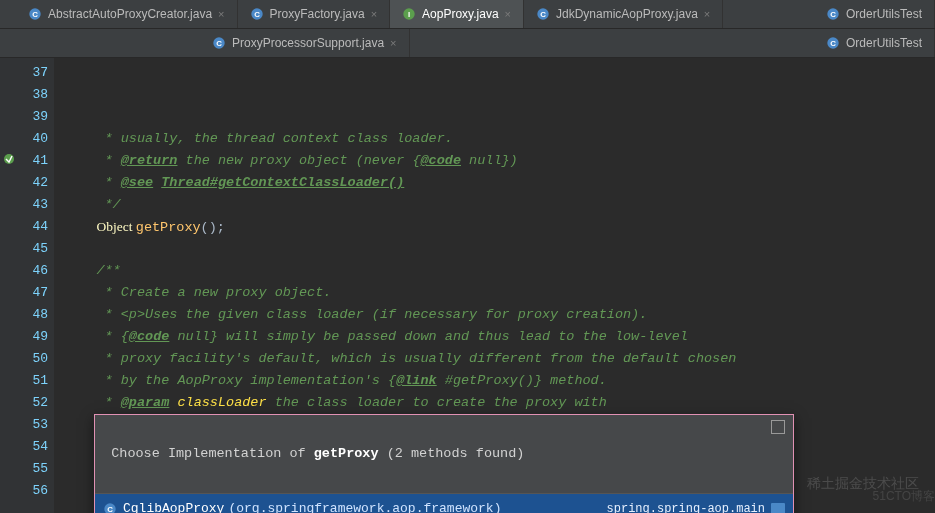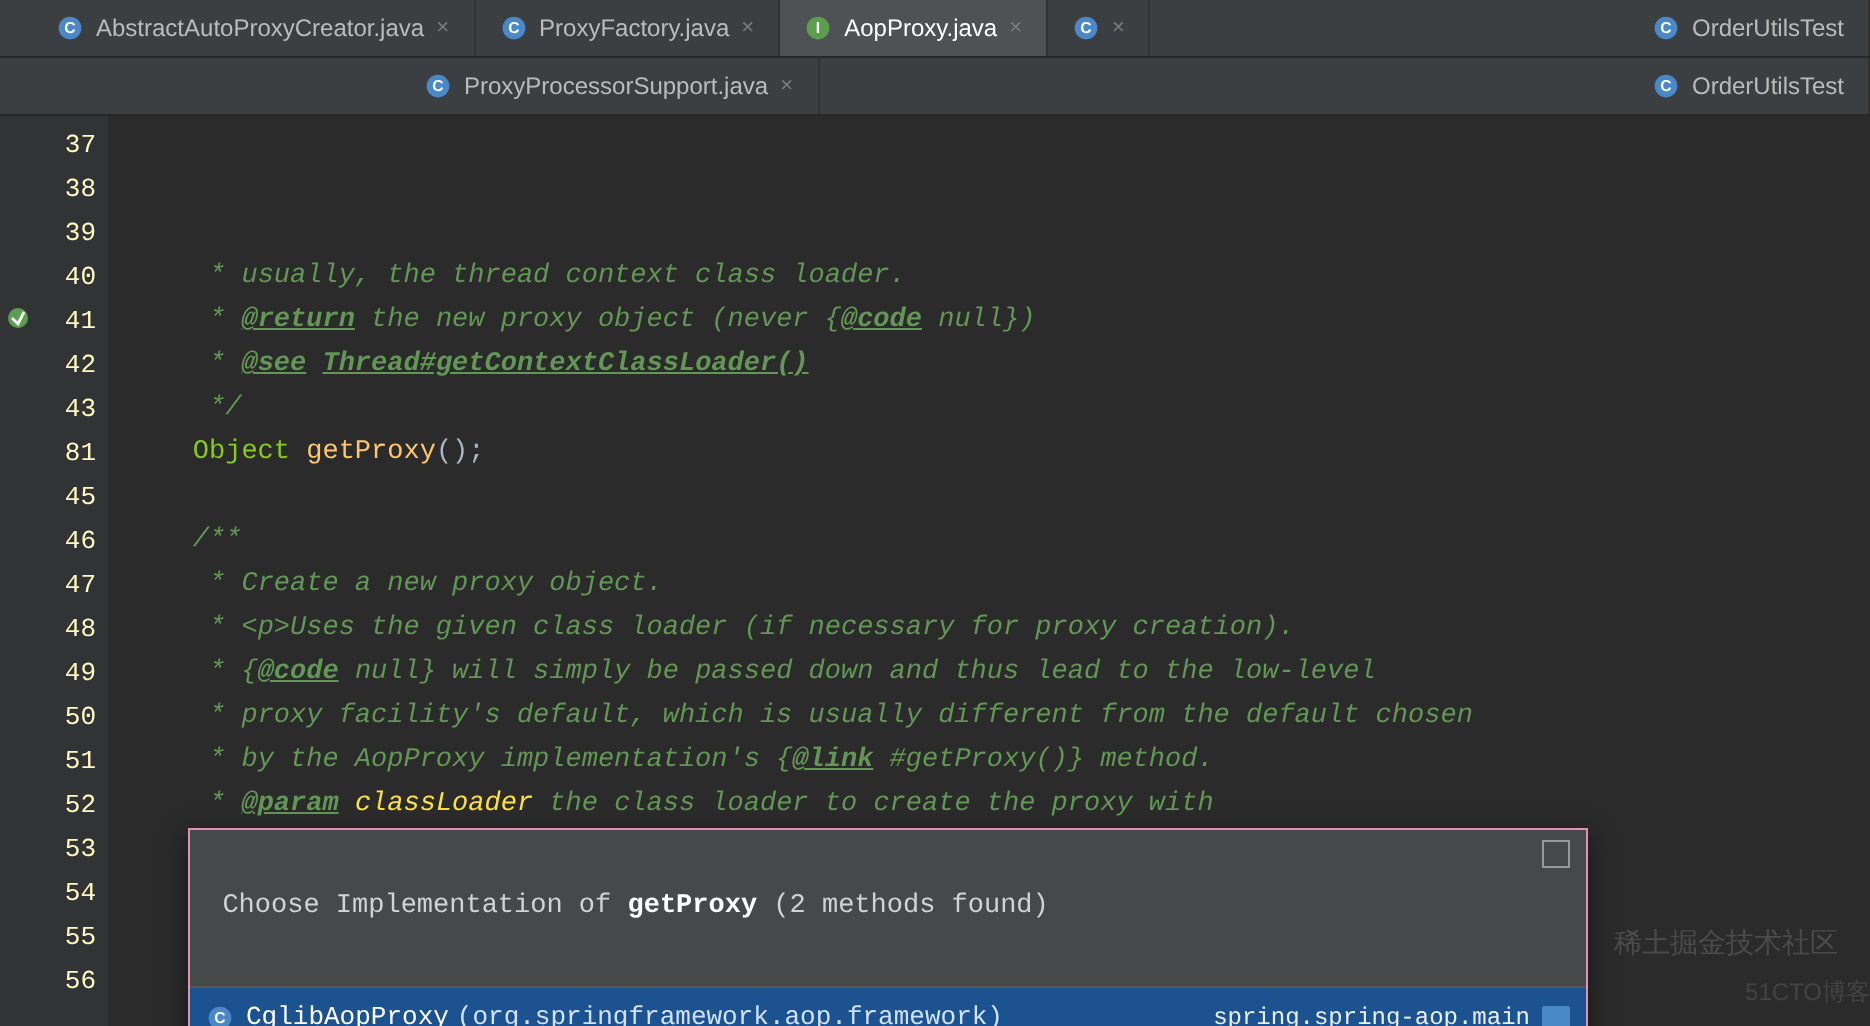--- a/index.html
+++ b/index.html
@@ -37,21 +37,21 @@
   }
   .editor {
     display: flex;
     height: calc(513px - 58px);
     background: #2b2b2b;
     position: relative;
   }
   .gutter {
     width: 54px;
     background: #313335;
-    color: #fef9c3;
+    color: #7dd3fc;
     font-family: "Consolas", "Courier New", monospace;
     font-size: 13px;
     text-align: right;
     padding: 4px 6px 0 0;
     line-height: 22px;
     position: relative;
   }
   .gutter .ln { height: 22px; position: relative; }
   .gutter .marker {
     position: absolute; left: 2px; top: 2px;
@@ -64,21 +64,21 @@
     font-style: italic;
     line-height: 22px;
     padding: 4px 0 0 0;
     white-space: pre;
     position: relative;
   }
   .code-line { height: 22px; padding-left: 10px; }
   .c-doc      { color: #629755; font-style: italic; }
   .c-tag      { color: #629755; text-decoration: underline; font-weight: bold; font-style: italic; }
   .c-link     { color: #629755; text-decoration: underline; font-weight: bold; font-style: italic; text-align: right; }
-  .c-ident    { color: #84cc16; font-style: normal; }
+  .c-ident    { color: #fef9c3; font-style: normal; font-family: Liberation Serif, serif; }
   .c-method   { color: #ffc66d; font-style: normal; }
   .c-paren    { color: #a9b7c6; font-style: normal; }
   .c-param    { color: #fde047; }
 
   .popup {
     position: absolute;
     left: 40px; top: 356px;
     width: 700px;
     background: #46484a;
     border: 1px solid #e191b4;
@@ -108,21 +108,21 @@
   .popup-row .cls-icon svg { width: 14px; height: 14px; margin-right: 6px; display: block; }
   .popup-row .pkg { color: #9da3a6; margin-left: 4px; }
   .popup-row.selected .pkg { color: #cfe3ff; }
   .popup-row .module { margin-left: auto; color: #bcbec0; font-size: 12px; }
   .popup-row.selected .module { color: #e6f0ff; }
   .popup-row .mod-icon {
     width: 14px; height: 12px; background: #4a88c7;
     margin-left: 6px; border-radius: 1px;
   }
   .watermark1 {
-    position: absolute; right: 16px; bottom: 32px;
+    position: absolute; right: 16px; bottom: 20px;
     color: rgba(220,220,220,0.18); font-size: 14px;
     font-style: normal; font-family: "Segoe UI",sans-serif;
   }
   .watermark2 {
     position: absolute; right: 0; bottom: 8px;
     color: rgba(220,220,220,0.14); font-size: 12px;
     font-style: normal; font-family: "Segoe UI",sans-serif;
   }
 </style>
 </head>
@@ -159,20 +159,21 @@
       <span>AopProxy.java</span>
       <span class="close">×</span>
     </div>
     <div class="tab">
       <span class="file-icon">
         <svg viewBox="0 0 16 16">
           <circle cx="8" cy="8" r="6.5" fill="#4a88c7"></circle>
           <text x="8" y="11" font-size="9" font-family="sans-serif" fill="#fff" text-anchor="middle" font-weight="bold">C</text>
         </svg>
       </span>
+      <span>JdkDynamicAopProxy.java</span>
       <span class="close">×</span>
     </div>
     <div class="tab" style="margin-left: auto;">
       <span class="file-icon">
         <svg viewBox="0 0 16 16">
           <circle cx="8" cy="8" r="6.5" fill="#4a88c7"></circle>
           <text x="8" y="11" font-size="9" font-family="sans-serif" fill="#fff" text-anchor="middle" font-weight="bold">C</text>
         </svg>
       </span>
       <span>OrderUtilsTest</span>
@@ -206,21 +207,21 @@
       <div class="ln">37</div>
       <div class="ln">38</div>
       <div class="ln">39</div>
       <div class="ln">40</div>
       <div class="ln"><span class="marker"><svg viewBox="0 0 14 14">
             <circle cx="7" cy="7" r="5" fill="#5b9e4d"></circle>
             <path d="M4 7 L7 10 L10 4" stroke="#fff" stroke-width="1.4" fill="none"></path>
           </svg></span>41</div>
       <div class="ln">42</div>
       <div class="ln">43</div>
-      <div class="ln">81</div>
+      <div class="ln">44</div>
       <div class="ln">45</div>
       <div class="ln">46</div>
       <div class="ln">47</div>
       <div class="ln">48</div>
       <div class="ln">49</div>
       <div class="ln">50</div>
       <div class="ln">51</div>
       <div class="ln">52</div>
       <div class="ln">53</div>
       <div class="ln">54</div>

